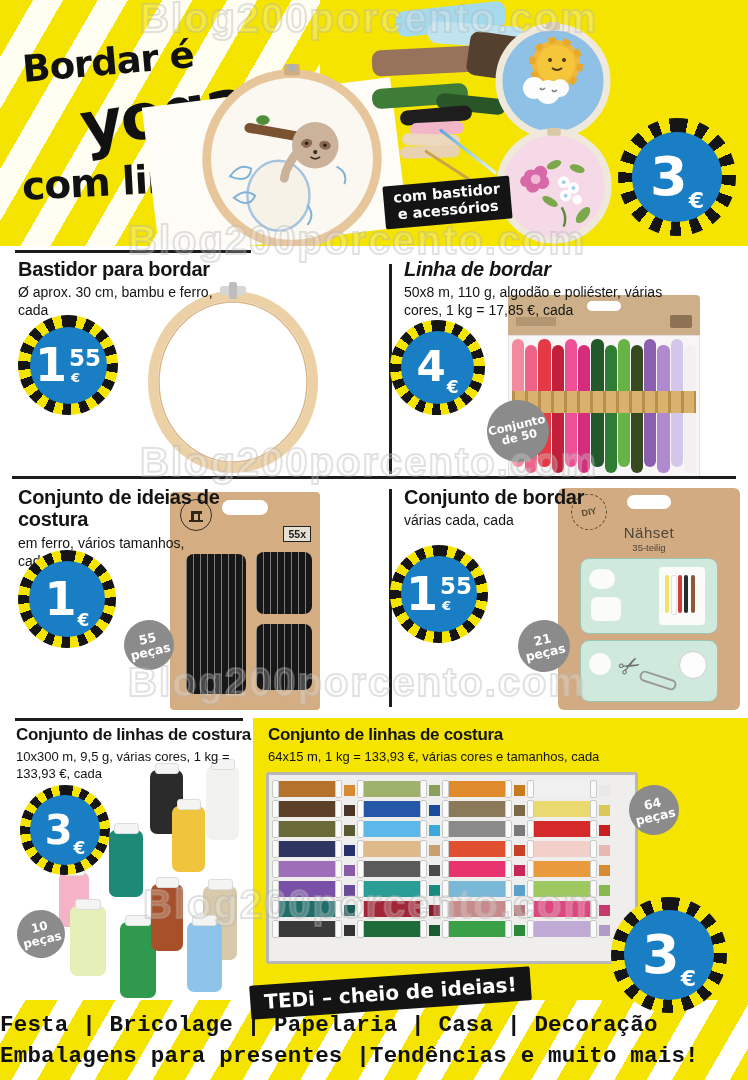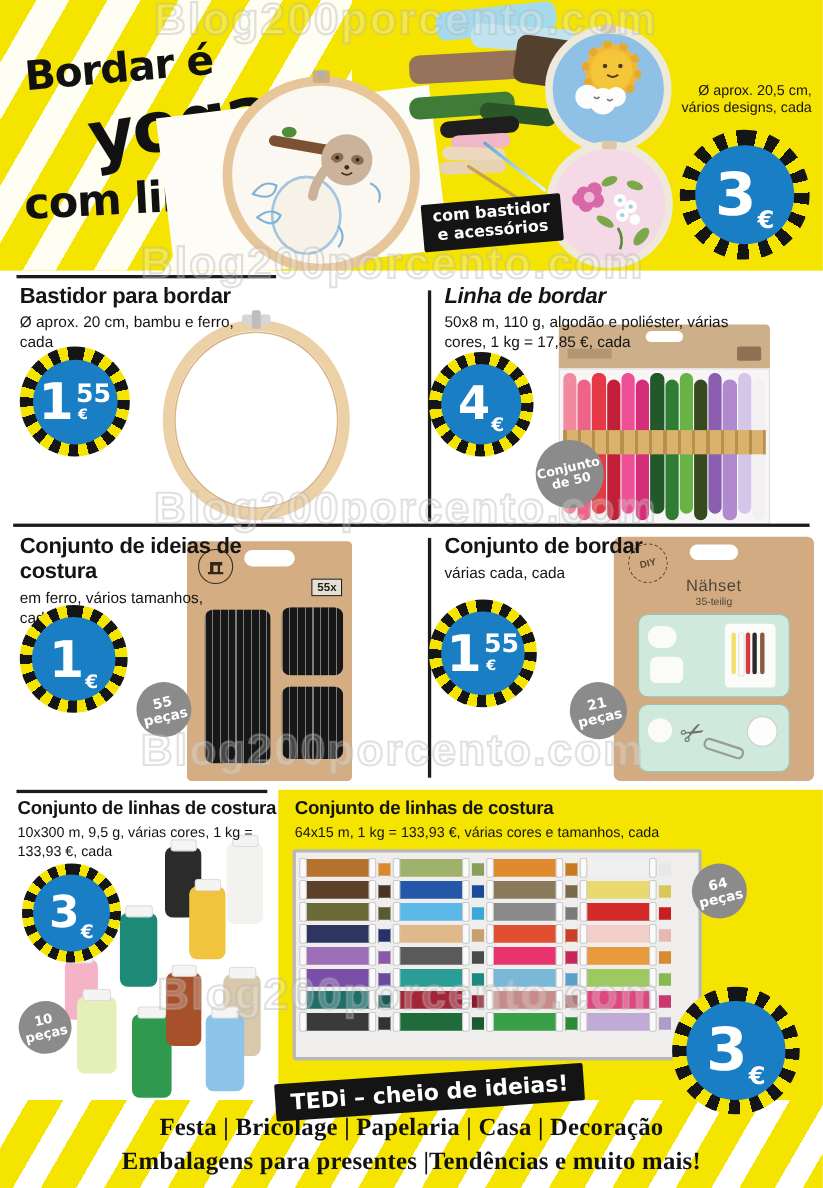--- a/index.html
+++ b/index.html
@@ -91,22 +91,22 @@
   .wspool::before,.wspool::after{content:'';position:absolute;top:-1px;width:7px;height:18px;background:#fafafa;border:1px solid #c9c9c9;border-radius:2px;box-sizing:border-box;}
   .wspool::before{left:-2px;} .wspool::after{right:-2px;}
   .vcol{display:flex;flex-direction:column;gap:3px;padding-top:1px;}
   .vspool{width:11px;height:17px;border-radius:2px;border-top:3px solid #eee;border-bottom:3px solid #eee;box-sizing:border-box;}
   
   .footer{position:absolute;left:0;top:1000px;width:748px;height:80px;z-index:8;
     background:repeating-linear-gradient(120deg,#ffffff 0 22px,#f5e400 22px 50px);}
   .tedi{position:absolute;left:250px;top:976px;background:#141414;color:#fff;z-index:30;
     font-family:"DejaVu Sans",sans-serif;font-weight:bold;font-size:20px;
     padding:5px 14px;transform:rotate(-4deg);border-radius:2px;white-space:nowrap;}
-  .fline{position:absolute;width:748px;text-align:center;color:#111;z-index:9;
-    font-family:Liberation Serif, serif;font-weight:bold;font-size:22.5px;letter-spacing:.2px;}
+  .fline{position:absolute;width:748px;color:#111;z-index:9;
+    font-family:Liberation Mono, monospace;font-weight:bold;font-size:22.5px;letter-spacing:.2px;}
   
   .wm{position:absolute;z-index:40;pointer-events:none;white-space:nowrap;
     font:bold 40px "Liberation Sans",sans-serif;letter-spacing:2px;
     color:rgba(255,255,255,.22);-webkit-text-stroke:2px rgba(175,175,175,.38);}
 </style>
 </head>
 <body>
 
 <div class="banner">
   <div class="banner-stripes"></div>
@@ -193,33 +193,32 @@
         <circle cx="72" cy="58" r="2"></circle>
         <circle cx="82" cy="64" r="2"></circle>
         <circle cx="74" cy="72" r="2"></circle>
       </g>
     <path d="M70 84 q6 10 2 20" stroke="#5a8a3a" stroke-width="2.5" fill="none"></path>
   </svg>
 
   <div class="acc-badge">com bastidor
 e acessórios</div>
 
-  <div class="bp-desc">Ø aprox. 20,5 cm, vários designs, cada</div>
 </div>
 
 <div class="pbadge big" style="left:618px;top:118px;width:118px;height:118px;">
   <div class="inner">
       <span class="pnum">3</span>
       <span class="pcur">€</span>
     </div>
 </div>
 
 <div class="hline" style="left:15px;top:250px;width:236px;"></div>
 <div class="ctitle" style="left:18px;top:258px;width:360px;">Bastidor para bordar</div>
-<div class="cdesc" style="left:18px;top:284px;width:210px;">Ø aprox. 20 cm, bambu e ferro, cada</div>
+<div class="cdesc" style="left:18px;top:284px;width:210px;">Ø aprox. 30 cm, bambu e ferro, cada</div>
 <div class="pbadge" style="left:18px;top:315px;width:100px;height:100px;">
   <div class="inner">
       <span class="pnum">1</span>
   <span class="pfrac">
         <span class="psup">55</span>
         <span class="pcur">€</span>
       </span>
     </div>
 </div>
 <svg style="position:absolute;left:140px;top:278px;z-index:5;" width="185" height="196" viewBox="0 0 185 196">

